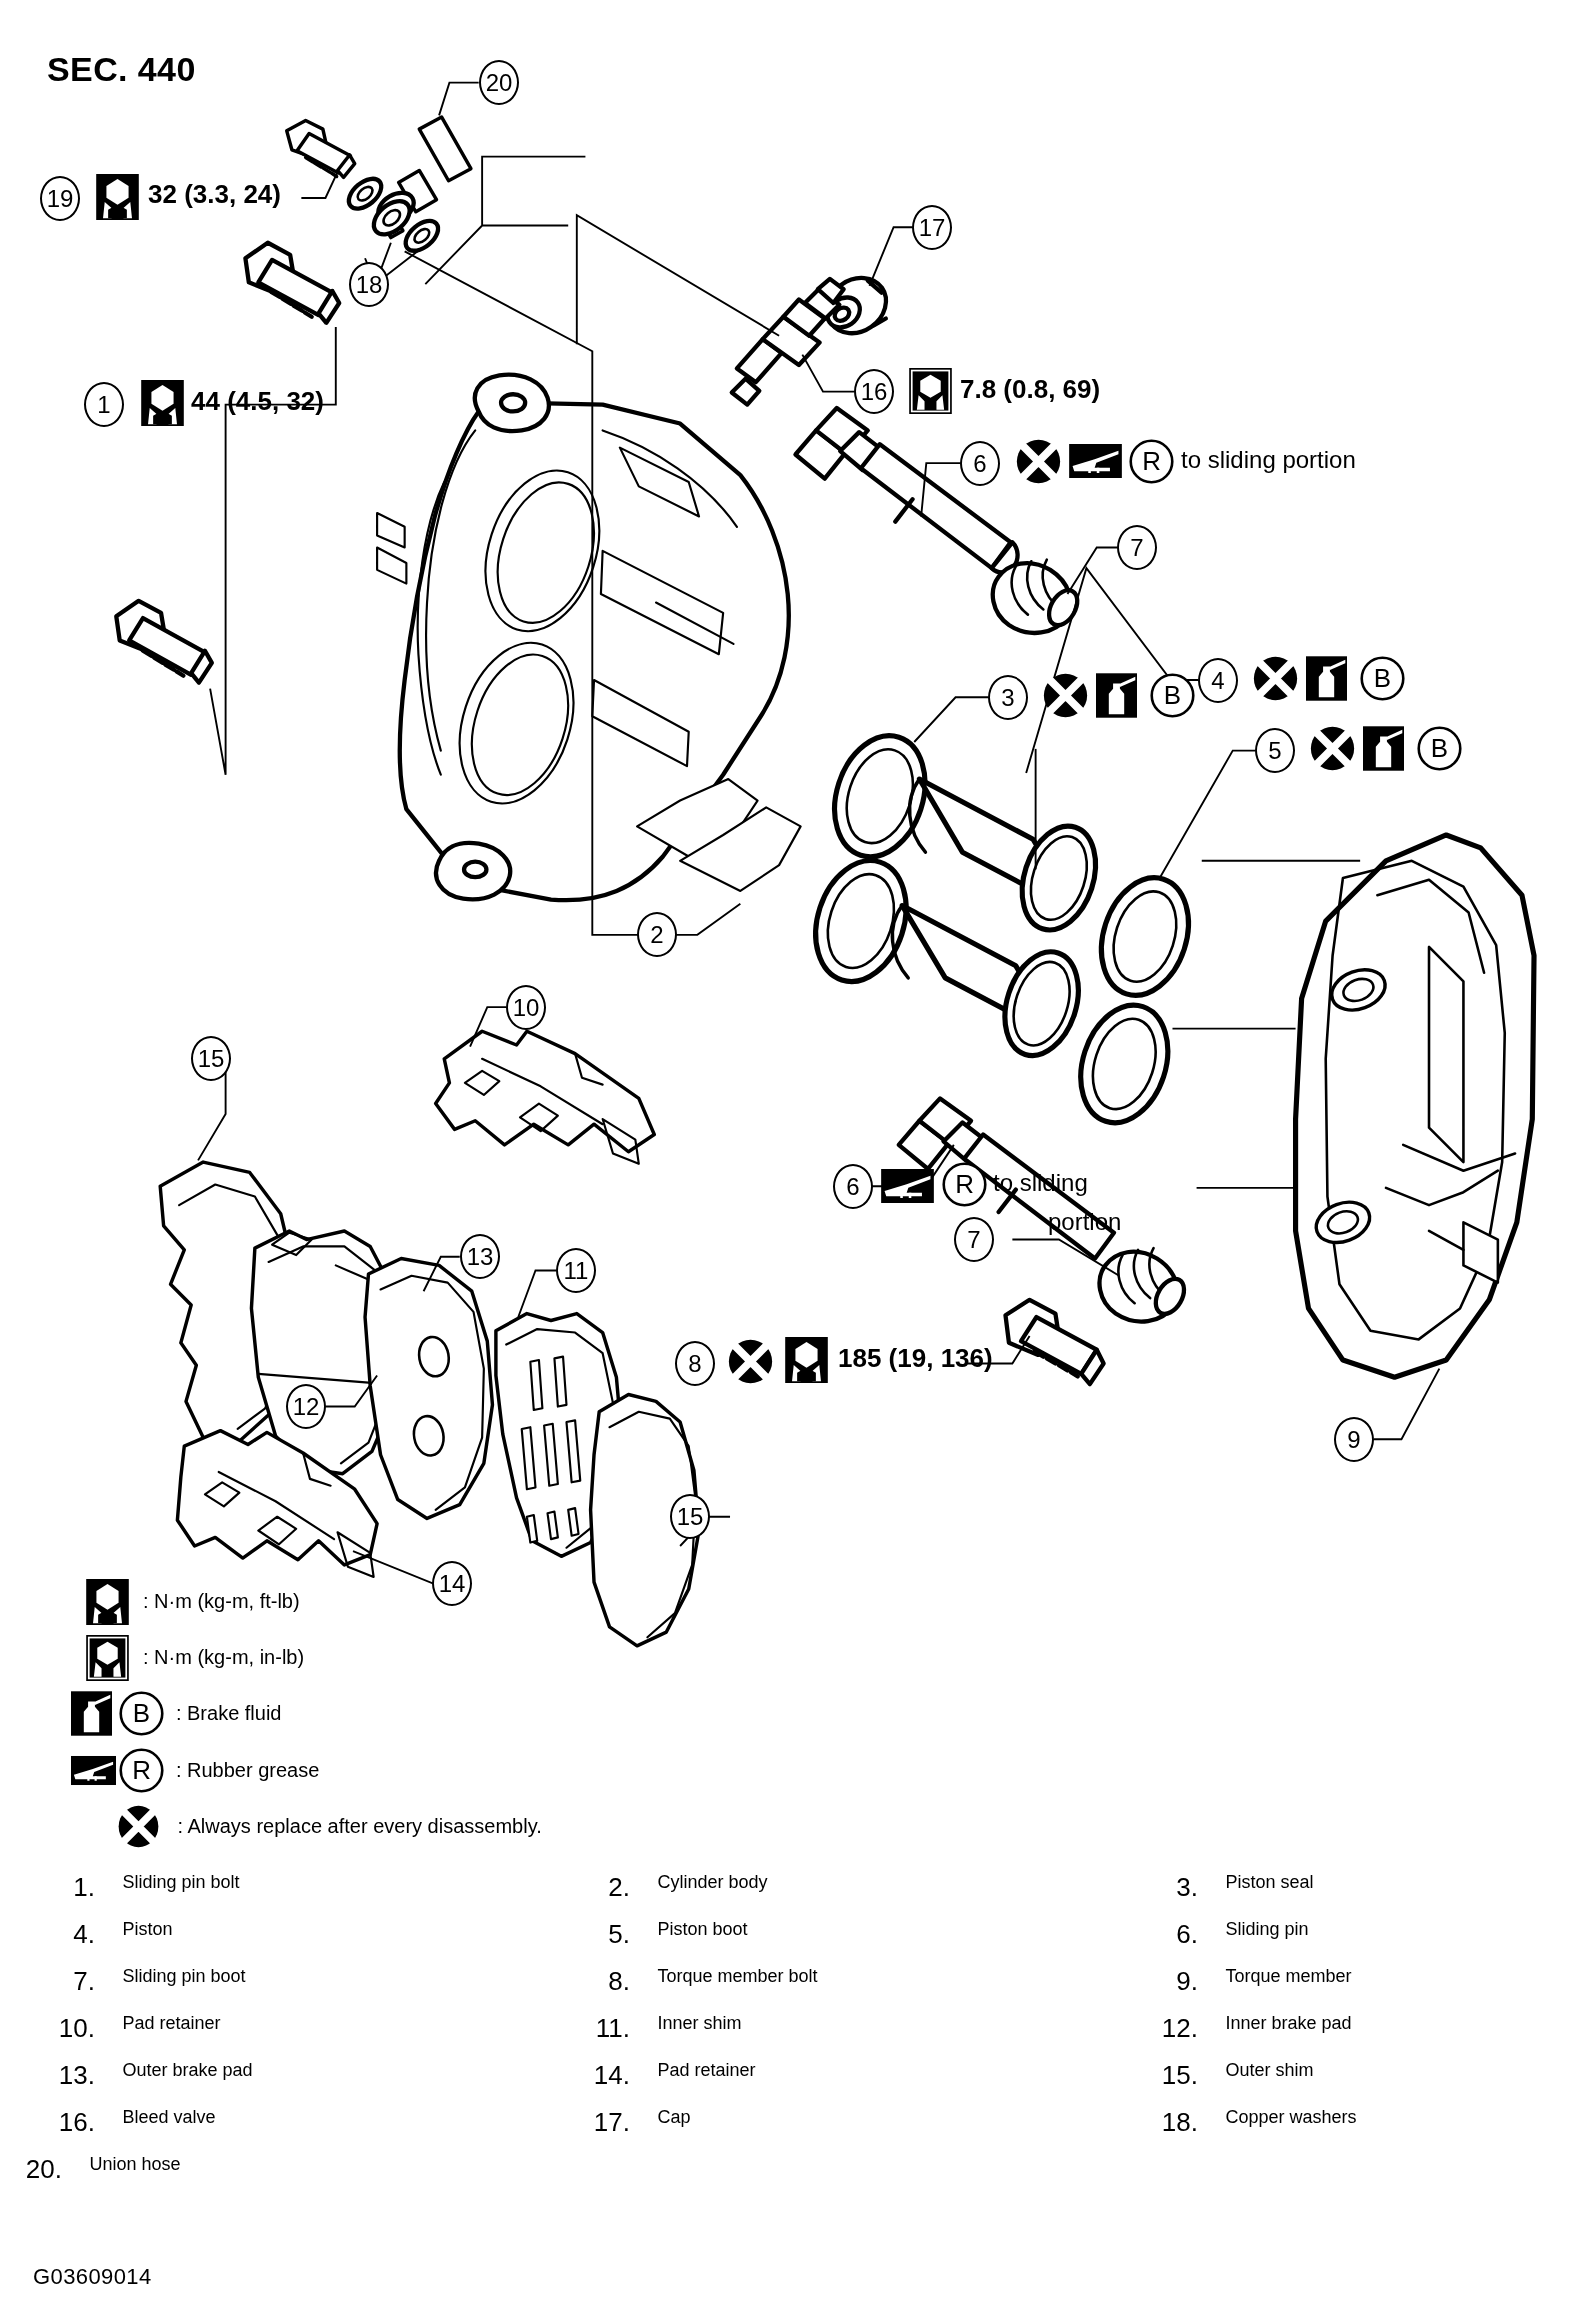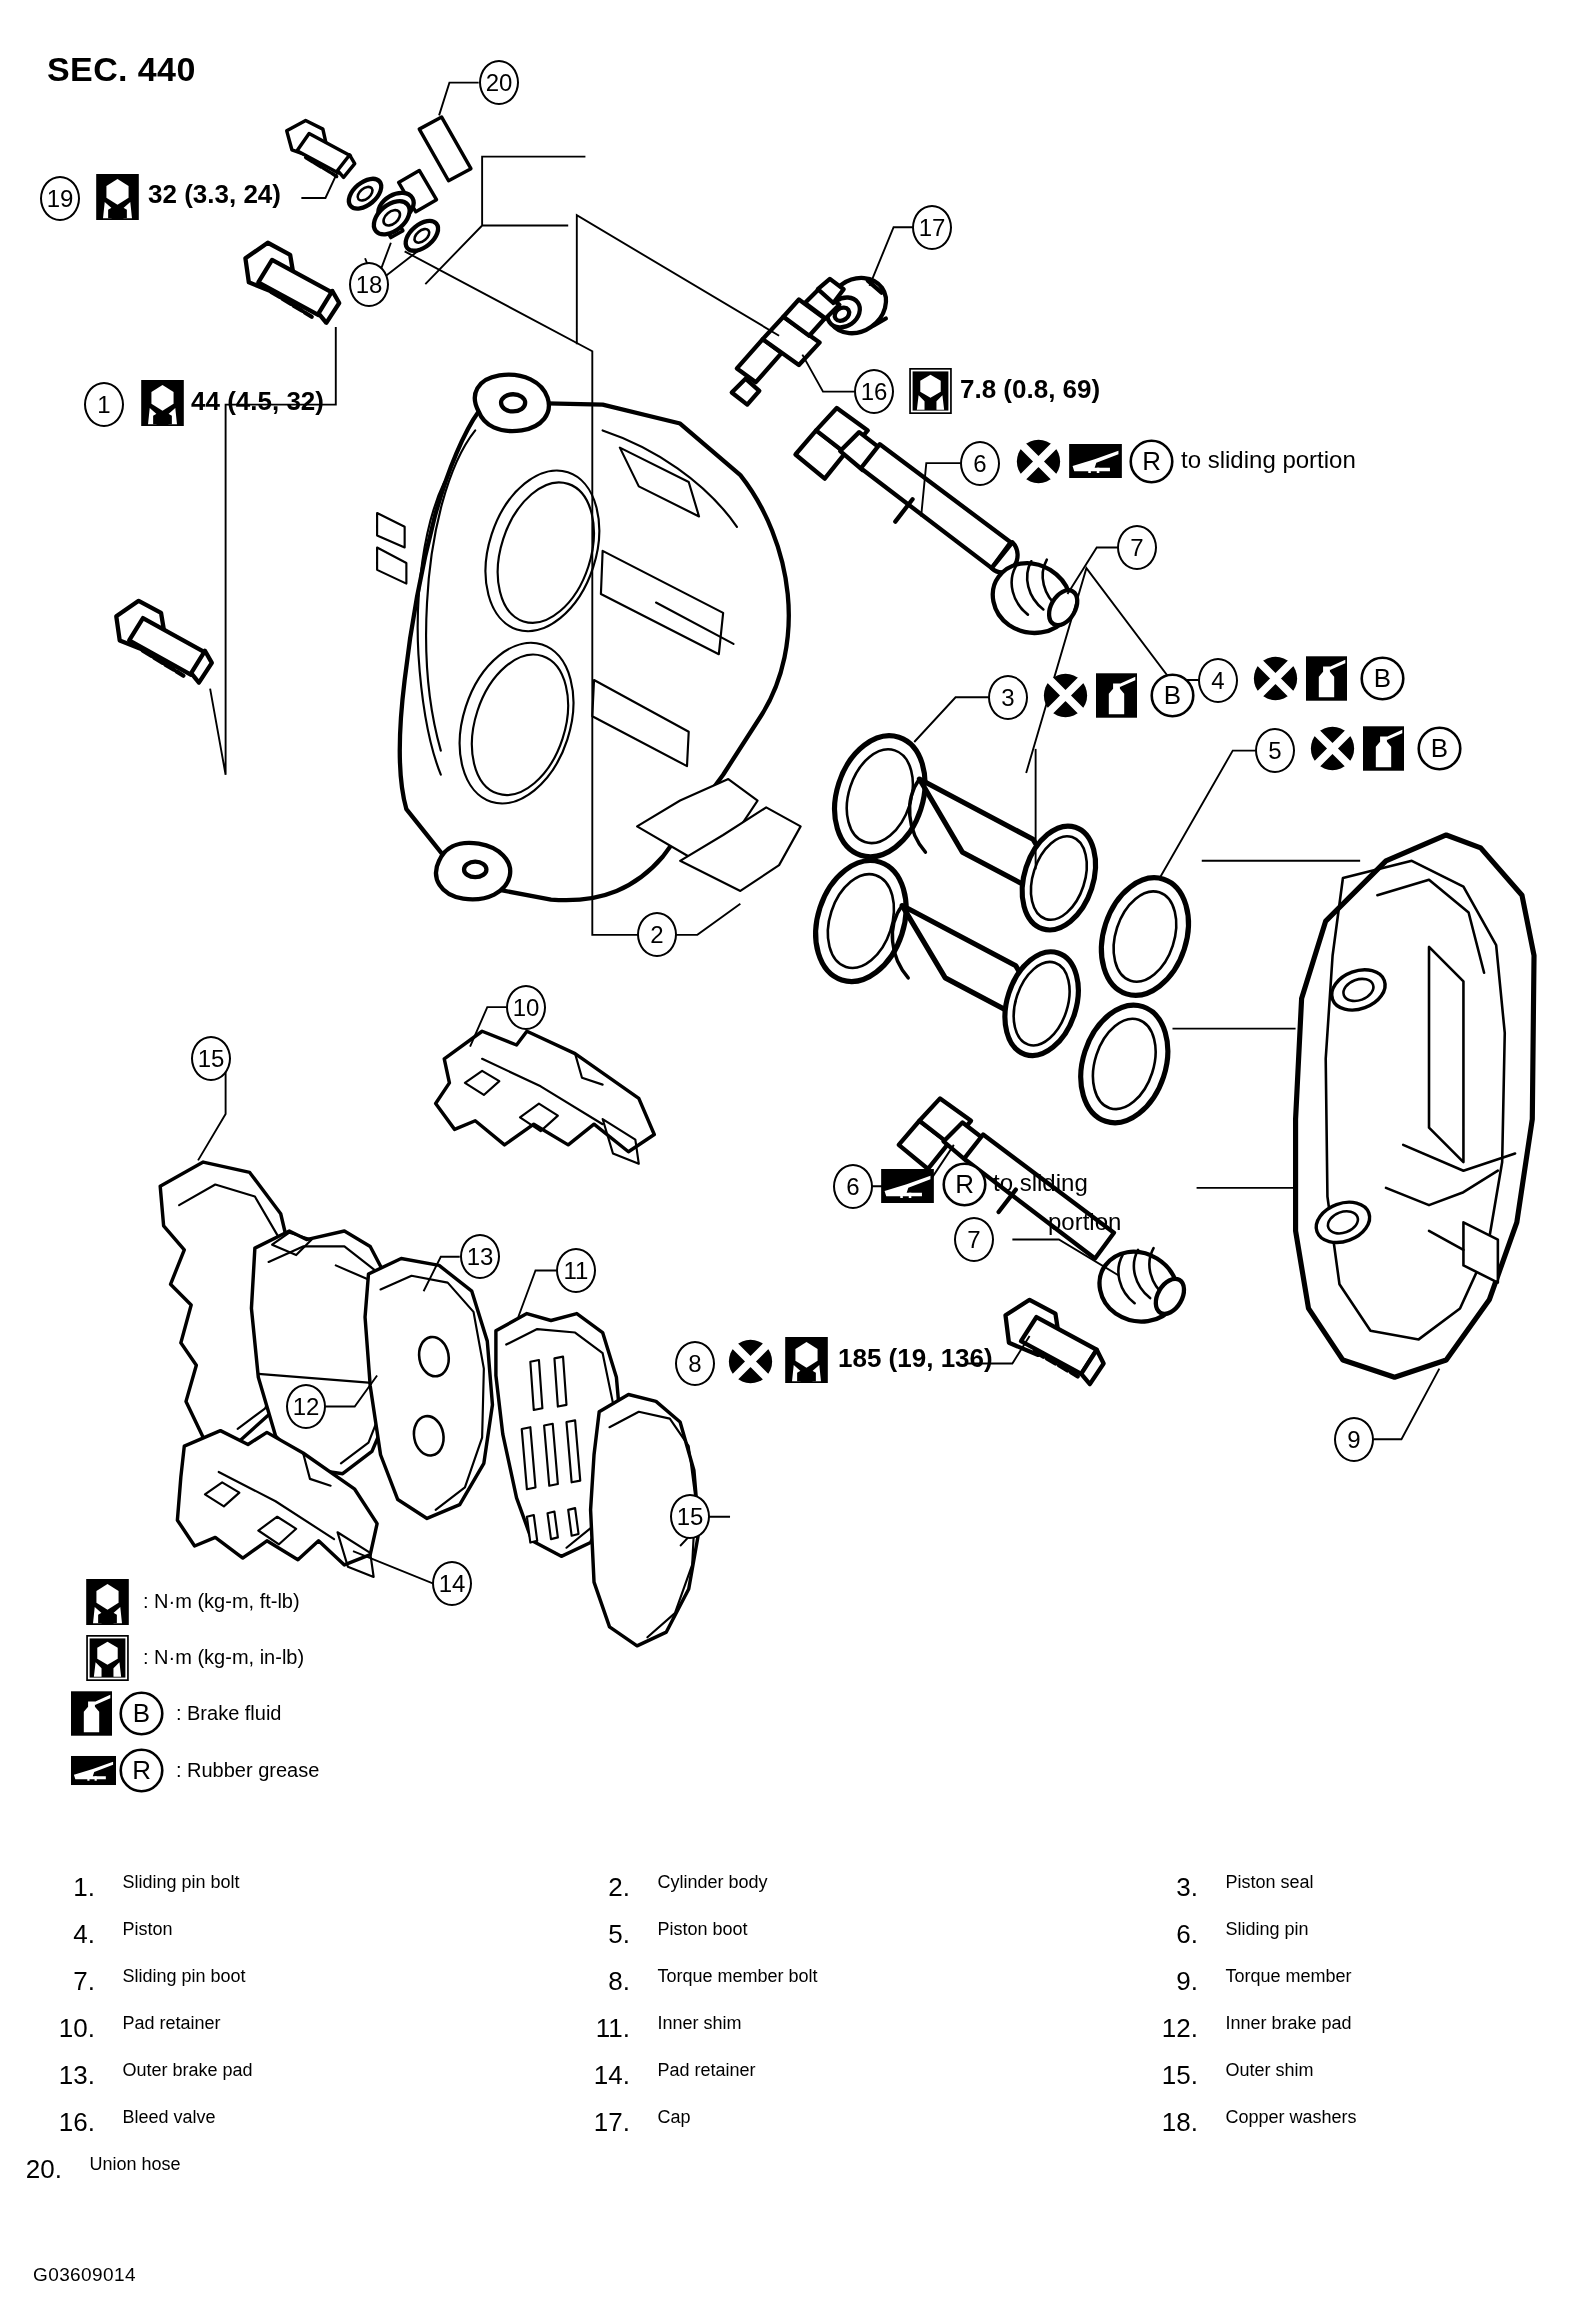--- a/index.html
+++ b/index.html
@@ -38,21 +38,21 @@
 
   
   .parts{position:absolute;left:0px;top:1872px;width:1578px;}
   .prow{display:flex;height:47px;align-items:flex-start;}
   .pcell{display:flex;}
   .pnum{width:62px;text-align:right;font-size:26px;}
   .pname{margin-left:27.5px;font-size:18px;white-space:nowrap;}
   .c1{width:568px;padding-left:33px;box-sizing:border-box;}
   .c2{width:568px;box-sizing:border-box;}
   .c3{width:430px;box-sizing:border-box;}
-  .figcode{position:absolute;left:33px;top:2264px;font-size:19px;letter-spacing:0.4px;}
+  .figcode{position:absolute;left:33px;top:2264px;font-size:22px;letter-spacing:0.4px;}
 
   
   .leaders{position:absolute;left:0;top:0;width:1578px;height:2319px;pointer-events:none;}
   .art{position:absolute;left:0;top:0;width:1578px;height:2319px;}
 </style>
 </head>
 <body>
 
 <div class="page">
 
@@ -598,20 +598,29 @@
       </span>
       <span class="lg-ico2">
         <svg width="45" height="45" viewBox="0 0 52 52">
             <circle cx="26" cy="26" r="24" fill="#fff" stroke="#000" stroke-width="3"></circle>
           <text x="26" y="36" font-family="Liberation Sans, sans-serif" font-size="30" text-anchor="middle" fill="#000">R</text>
         </svg>
       </span>
       <span class="lg-txt">: Rubber grease</span>
     </div>
 
+    <div class="legend-row" style="margin-left:31px;">
+      <span class="lg-ico">
+        <svg width="43" height="45" viewBox="0 0 52 52">
+            <ellipse cx="26" cy="26" rx="24" ry="25" fill="#000"></ellipse>
+          <path d="M9 9 L43 43 M43 9 L9 43" stroke="#fff" stroke-width="9" stroke-linecap="round"></path>
+        </svg>
+      </span>
+      <span class="lg-txt" style="margin-left:15.5px;">: Always replace after every disassembly.</span>
+    </div>
 
   </div>
 
   <div class="parts">
 
     <div class="prow">
       <div class="pcell c1">
           <span class="pnum">1.</span>
           <span class="pname">Sliding pin bolt</span>
         </div>

